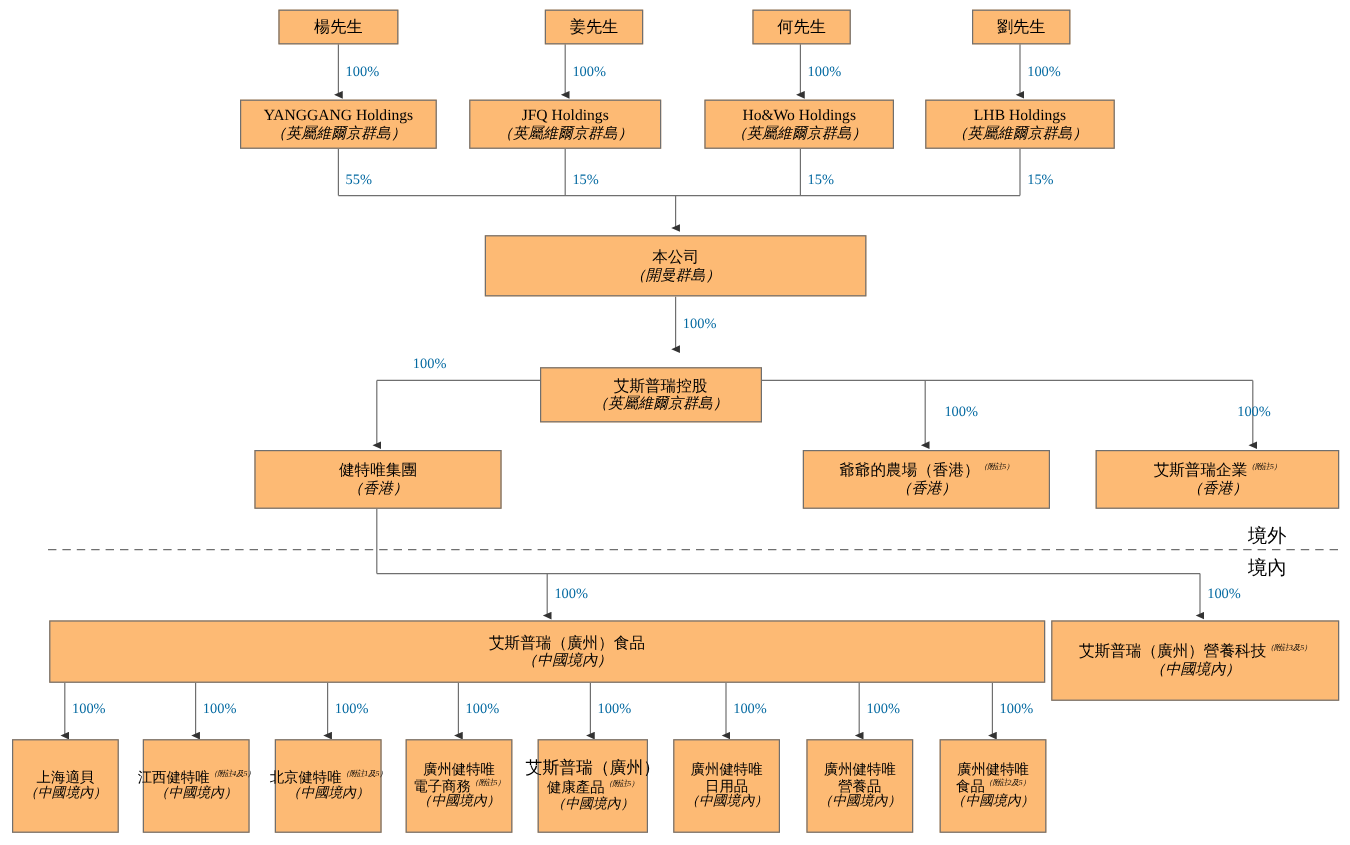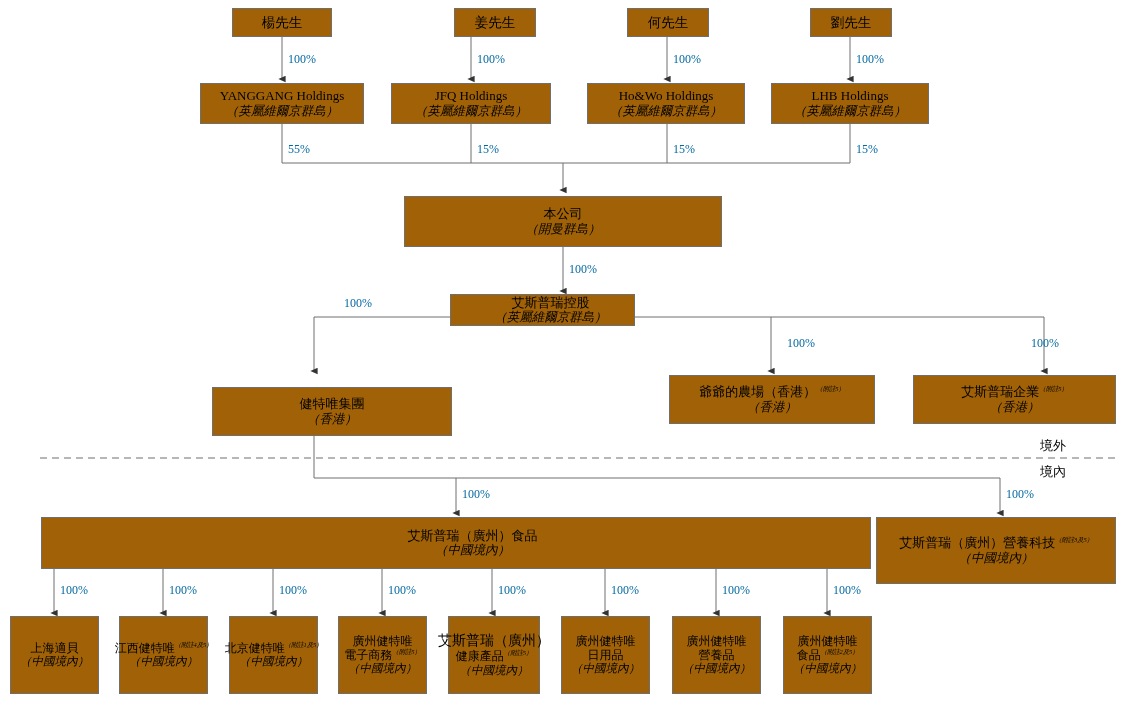--- a/index.html
+++ b/index.html
@@ -19,21 +19,21 @@
   }
   #wires {
     position: absolute;
     left: 0; top: 0;
     width: 1125px; height: 704px;
     pointer-events: none;
   }
   .node {
     position: absolute;
     border: 1px solid #6f6f6f;
-    background: #a16207;
+    background: #fdba74;
     display: flex;
     flex-direction: column;
     align-items: center;
     justify-content: center;
     text-align: center;
     line-height: 1.18;
     padding: 2px 3px;
     z-index: 3;
   }
   .node .nm {
@@ -60,21 +60,21 @@
   .pct {
     position: absolute;
     font-size: 12px;
     font-style: normal;
     color: #0369a1;
     white-space: nowrap;
     z-index: 4;
   }
   .zone {
     position: absolute;
-    font-size: 13px;
+    font-size: 16px;
     white-space: nowrap;
     z-index: 4;
   }
   .small .nm { font-size: 12px; }
   .small .loc { font-size: 11.5px; }
 </style>
 </head>
 <body>
 
 <div id="chart-root">
@@ -165,30 +165,30 @@
   <div class="pct" style="left:477px; top:142px;">15%</div>
   <div class="pct" style="left:673px; top:142px;">15%</div>
   <div class="pct" style="left:856px; top:142px;">15%</div>
 
   <div class="node" style="left:404px; top:196px; width:318px; height:51px;">
     <div class="nm">本公司</div>
     <div class="loc">（開曼群島）</div>
   </div>
   <div class="pct" style="left:569px; top:262px;">100%</div>
 
-  <div class="node" style="left:450px; top:294px; width:185px; height:32px;padding-left:19px;">
+  <div class="node" style="left:450px; top:306px; width:185px; height:46px;padding-left:19px;">
     <div class="nm">艾斯普瑞控股</div>
     <div class="loc">（英屬維爾京群島）</div>
   </div>
 
   <div class="pct" style="left:344px; top:296px;">100%</div>
   <div class="pct" style="left:787px; top:336px;">100%</div>
   <div class="pct" style="left:1031px; top:336px;">100%</div>
 
-  <div class="node" style="left:212px; top:375px; width:240px; height:49px;margin-top:12px;">
+  <div class="node" style="left:212px; top:375px; width:206px; height:49px;">
     <div class="nm">健特唯集團</div>
     <div class="loc">（香港）</div>
   </div>
 
   <div class="node" style="left:669px; top:375px; width:206px; height:49px;">
     <div class="nm"><span>爺爺的農場（香港）</span><span class="sup">（附註5）</span></div>
     <div class="loc">（香港）</div>
   </div>
 
   <div class="node" style="left:913px; top:375px; width:203px; height:49px;">

